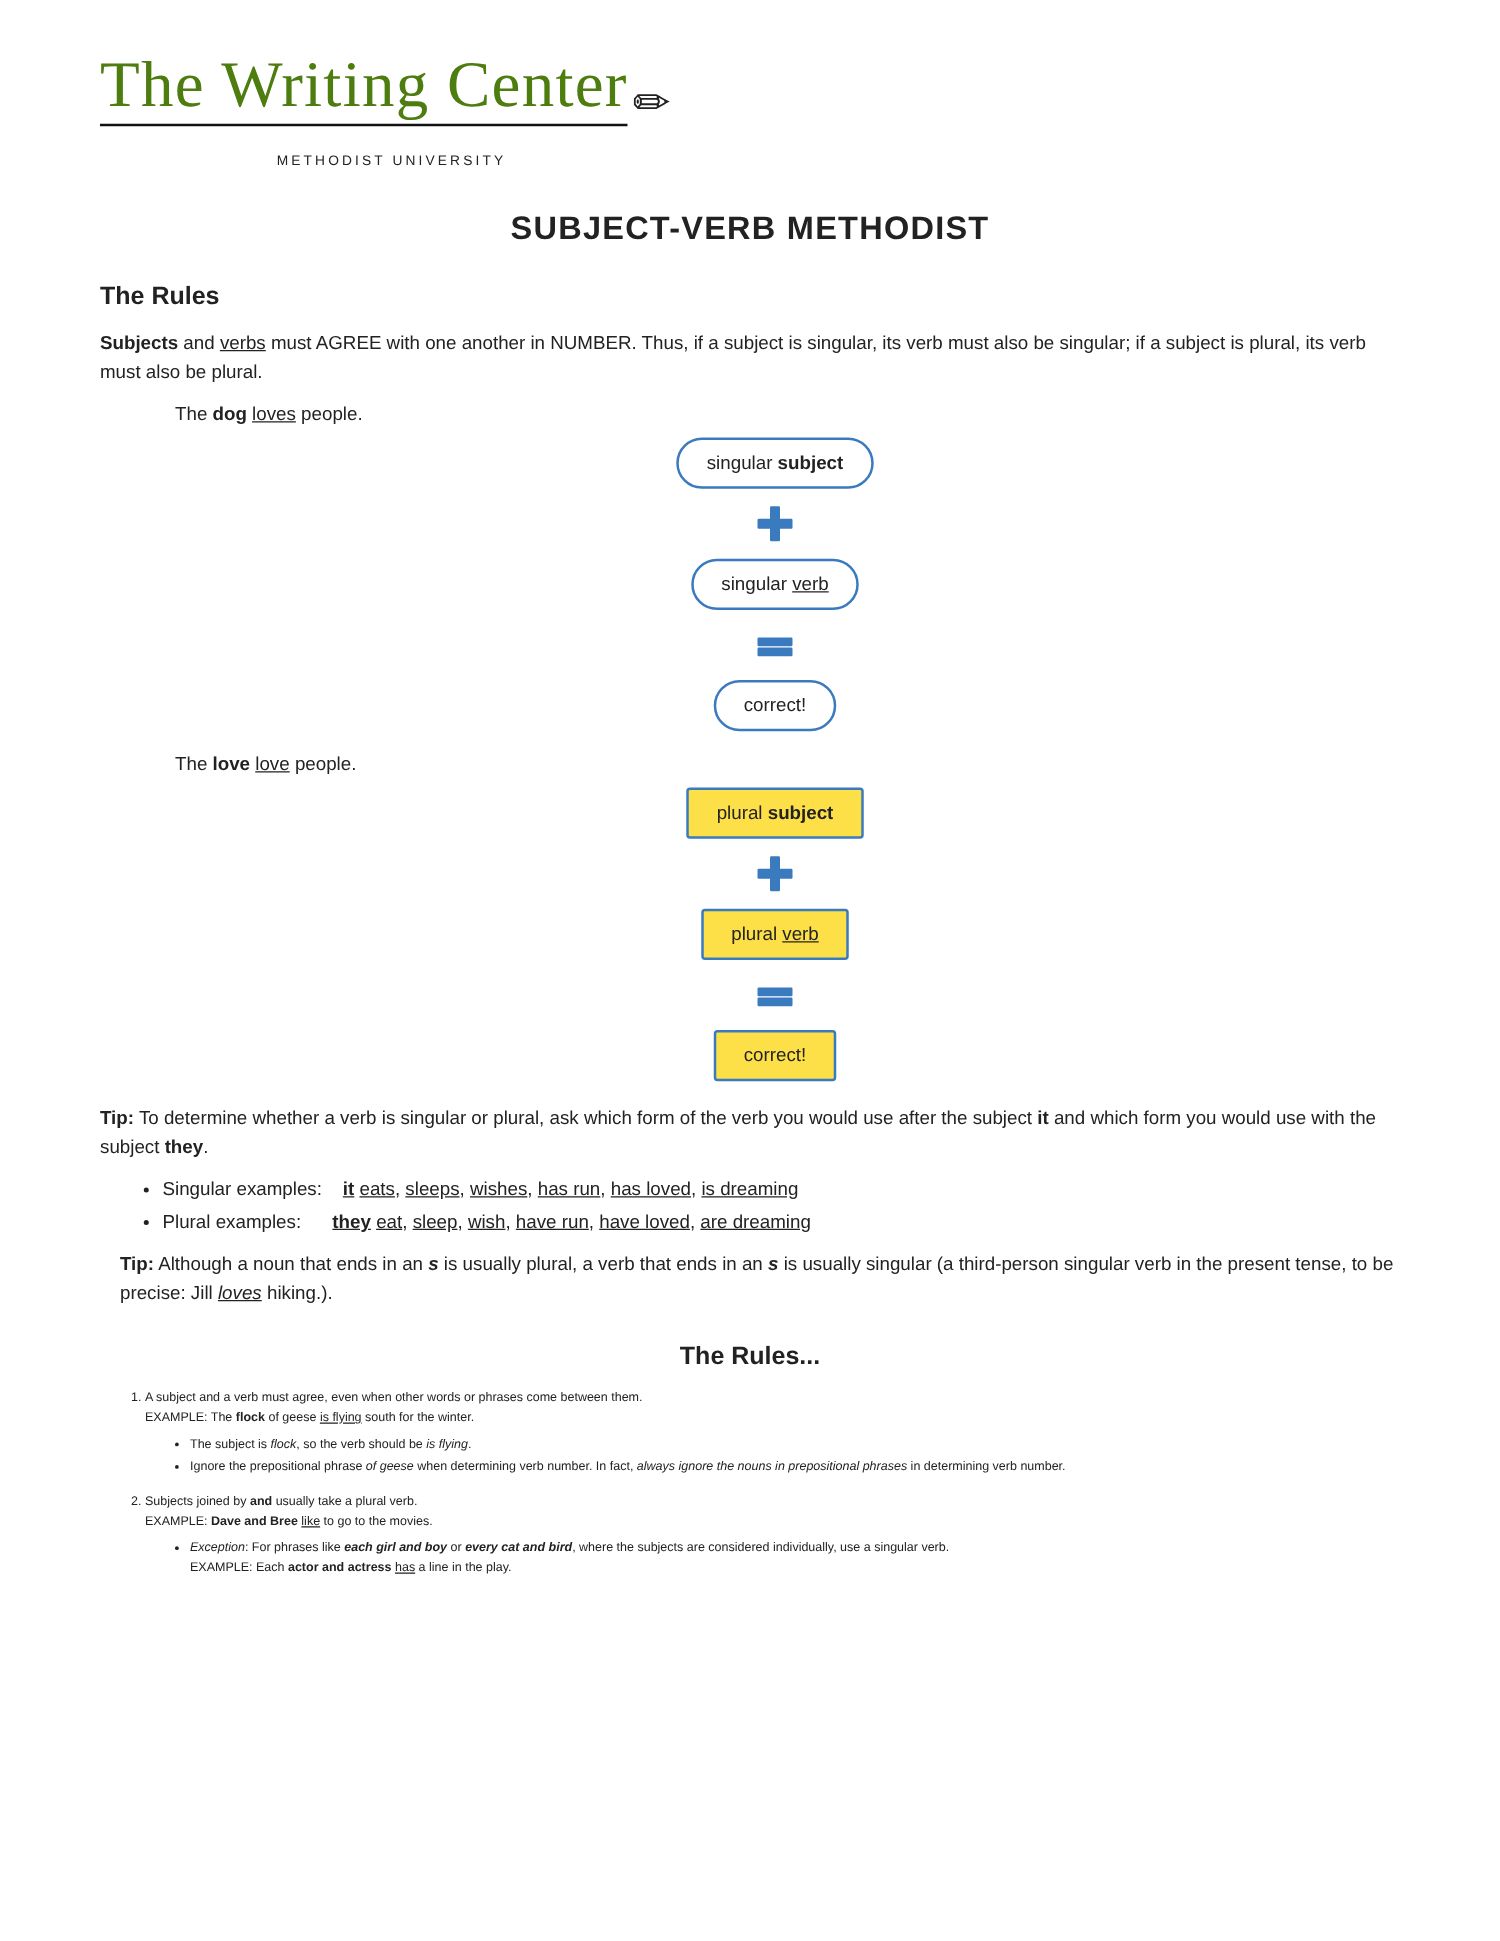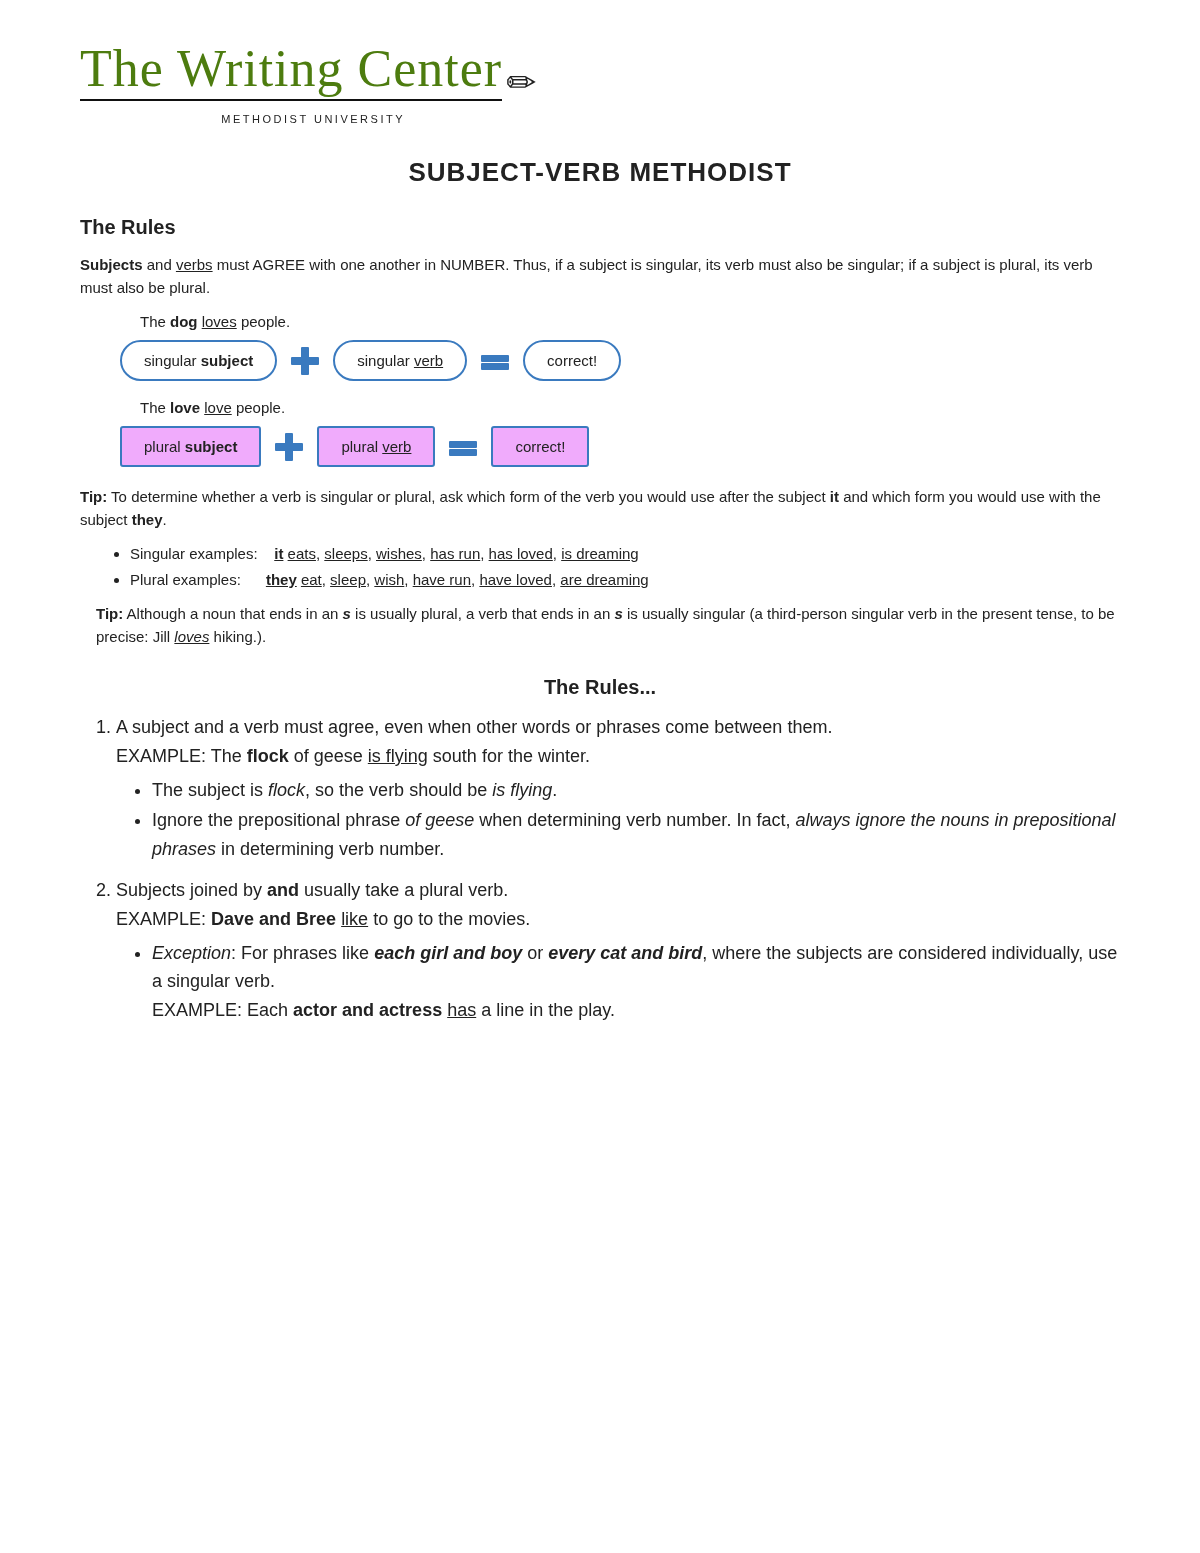--- a/index.html
+++ b/index.html
@@ -33,21 +33,21 @@
       font-size: 36px;
       vertical-align: middle;
       margin-left: 4px;
     }
     .logo-subtitle {
       font-family: Arial, sans-serif;
       font-size: 11px;
       letter-spacing: 2.5px;
       text-align: center;
       color: #222;
-      margin-top: 9px;
+      margin-top: 20px;
       margin-left: 10px;
     }
 
     
     .page-title {
       text-align: center;
       font-family: Arial, sans-serif;
       font-size: 26px;
       font-weight: bold;
       margin: 30px 0 28px 0;
@@ -90,20 +90,21 @@
     .example-sentence b { font-weight: bold; }
     .example-sentence u { text-decoration: underline; }
 
     
     .diagram-row {
       display: flex;
       align-items: center;
       gap: 10px;
       margin: 8px 0 18px 40px;
       flex-wrap: nowrap;
+      flex-direction: column;
     }
 
     
     .oval-box {
       border: 2px solid #3a7abf;
       border-radius: 50px;
       padding: 10px 22px;
       font-family: Arial, sans-serif;
       font-size: 15px;
       white-space: nowrap;
@@ -113,21 +114,21 @@
 
     
     .rect-box {
       border: 2px solid #3a7abf;
       border-radius: 3px;
       padding: 10px 22px;
       font-family: Arial, sans-serif;
       font-size: 15px;
       white-space: nowrap;
       color: #222;
-      background: #f0abfc;
+      background: #fde047;
     }
 
     
     .plus-icon {
       display: inline-flex;
       align-items: center;
       justify-content: center;
       width: 36px;
       height: 36px;
       position: relative;
@@ -215,21 +216,21 @@
       line-height: 1.55;
       margin-bottom: 10px;
     }
     .tip-para b { font-weight: bold; }
     .tip-para em { font-style: italic; }
     .tip-para u { text-decoration: underline; }
 
     
     .numbered-list {
       font-family: Arial, sans-serif;
-      font-size: 18px;
+      font-size: 10px;
       list-style: decimal;
       margin-left: 36px;
       margin-bottom: 10px;
       line-height: 1.6;
     }
     .numbered-list > li {
       margin-bottom: 12px;
     }
     .numbered-list b { font-weight: bold; }
     .numbered-list u { text-decoration: underline; }

